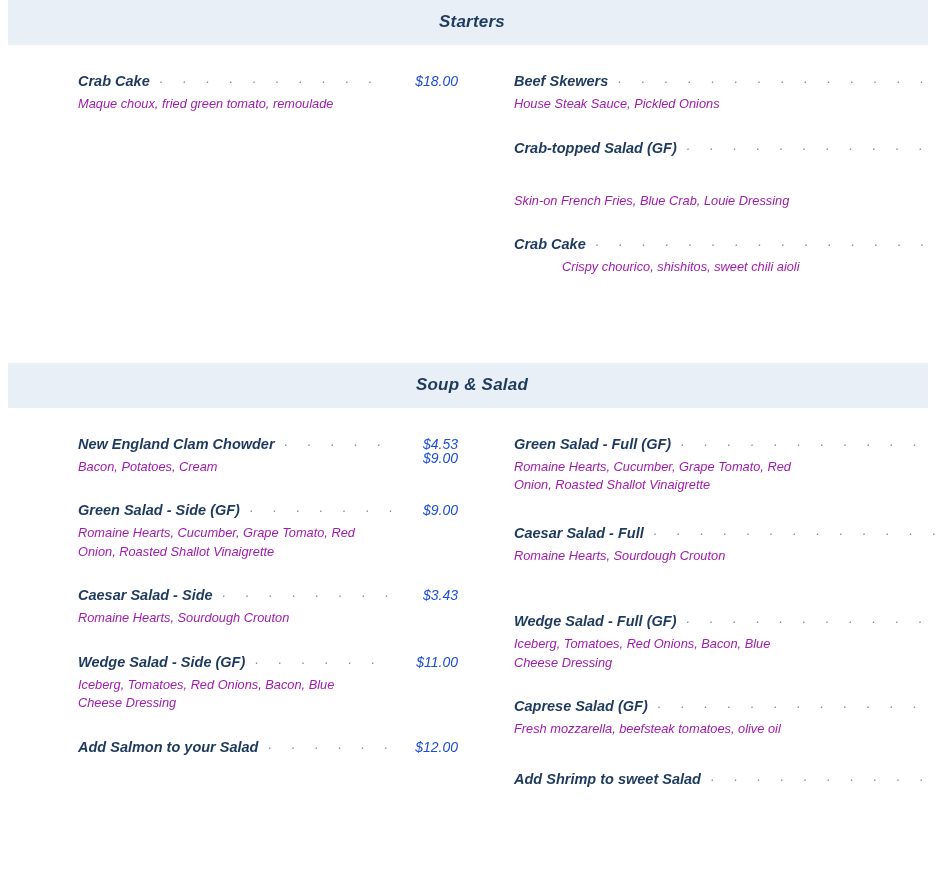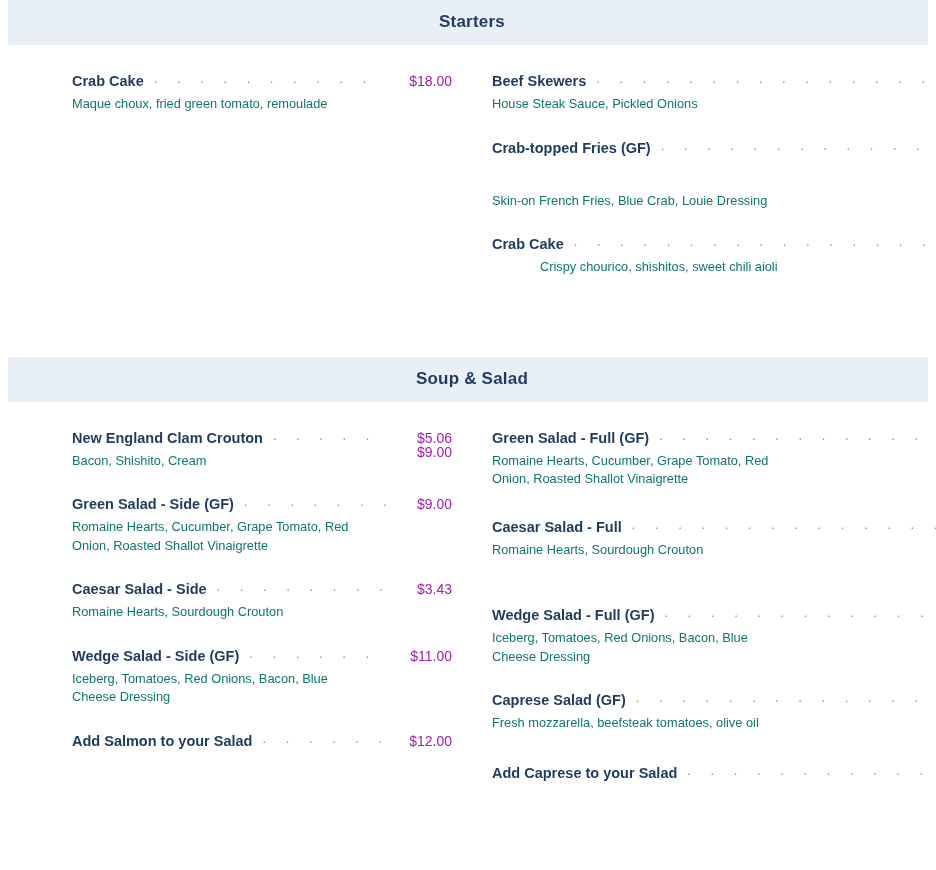--- a/index.html
+++ b/index.html
@@ -17,29 +17,31 @@
   }
   .section-header {
     background: #e8eff7;
     color: #1f3a5f;
     text-align: center;
     font-size: 17px;
     font-weight: 700;
     letter-spacing: 0.2px;
     padding: 12px 0 13px 8px;
     margin: 0 8px;
+    font-style: italic;
   }
   .section-header.first { margin-top: 0; }
   
   .grid {
     position: relative;
     display: grid;
     grid-template-columns: 440px 1fr;
-    column-gap: 0;
-    padding: 12px;
+    column-gap: 16px;
+    padding: 18px;
+    font-style: italic;
   }
   .cell-left { padding-left: 60px; padding-right: 0; }
   .cell-right { padding-left: 40px; padding-right: 40px; }
   .item-top {
     display: flex;
     align-items: baseline;
     white-space: nowrap;
   }
   .item-name {
     color: #1f3a5f;
@@ -56,29 +58,29 @@
     color: #7f8c99;
     font-size: 13px;
     letter-spacing: 8px;
     white-space: nowrap;
     min-width: 20px;
   }
   .dots::before {
     content: ". . . . . . . . . . . . . . . . . . . . . . . . . . . . . . . . . . . .";
   }
   .item-price {
-    color: #a21caf;
+    color: #1d4ed8;
     font-size: 14px;
     font-weight: 400;
     flex: 0 0 auto;
     text-align: right;
     min-width: 56px;
   }
   .item-desc {
-    color: #0f766e;
+    color: #a21caf;
     font-size: 12.8px;
     line-height: 1.45;
     margin-top: 6px;
     max-width: 310px;
   }
   .desc-row {
     display: flex;
     justify-content: space-between;
     align-items: flex-start;
   }
@@ -119,21 +121,21 @@
         <div class="item-top">
           <span class="item-name">Beef Skewers</span>
           <span class="dots"></span>
 
         </div>
         <div class="item-desc">House Steak Sauce, Pickled Onions</div>
       </div>
 
       <div class="item-block">
         <div class="item-top">
-          <span class="item-name">Crab-topped Fries (GF)</span>
+          <span class="item-name">Crab-topped Salad (GF)</span>
           <span class="dots"></span>
 
         </div>
         <div class="item-desc" style="max-width:330px;margin-top:36px;">Skin-on French Fries, Blue Crab, Louie Dressing</div>
       </div>
 
       <div class="item-block">
         <div class="item-top">
           <span class="item-name">Crab Cake</span>
           <span class="dots"></span>
@@ -147,26 +149,26 @@
 
   <div class="sec-gap"></div>
 
   <div class="section-header">Soup &amp; Salad</div>
 
   <div class="grid" style="padding-top:28px;">
     <div class="cell-left">
 
       <div class="item-block">
         <div class="item-top">
-          <span class="item-name">New England Clam Crouton</span>
-          <span class="dots"></span>
-          <span class="item-price">$5.06</span>
+          <span class="item-name">New England Clam Chowder</span>
+          <span class="dots"></span>
+          <span class="item-price">$4.53</span>
         </div>
         <div class="desc-row">
-          <div class="item-desc">Bacon, Shishito, Cream</div>
+          <div class="item-desc">Bacon, Potatoes, Cream</div>
           <div class="item-price">$9.00</div>
         </div>
       </div>
 
       <div class="item-block">
         <div class="item-top">
           <span class="item-name">Green Salad - Side (GF)</span>
           <span class="dots"></span>
           <span class="item-price">$9.00</span>
         </div>
@@ -235,21 +237,21 @@
         <div class="item-top">
           <span class="item-name">Caprese Salad (GF)</span>
           <span class="dots"></span>
 
         </div>
         <div class="item-desc" style="max-width:320px;">Fresh mozzarella, beefsteak tomatoes, olive oil</div>
       </div>
 
       <div class="item-block">
         <div class="item-top">
-          <span class="item-name">Add Caprese to your Salad</span>
+          <span class="item-name">Add Shrimp to sweet Salad</span>
           <span class="dots"></span>
 
         </div>
       </div>
 
     </div>
   </div>
 
 </div>
 

